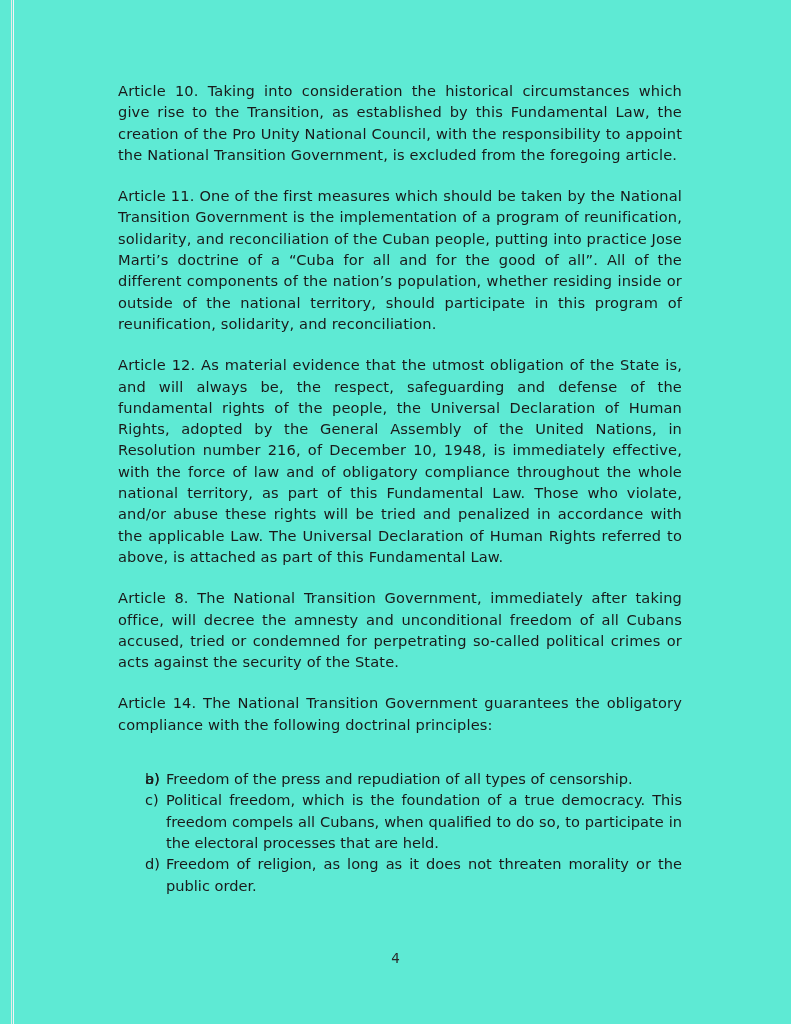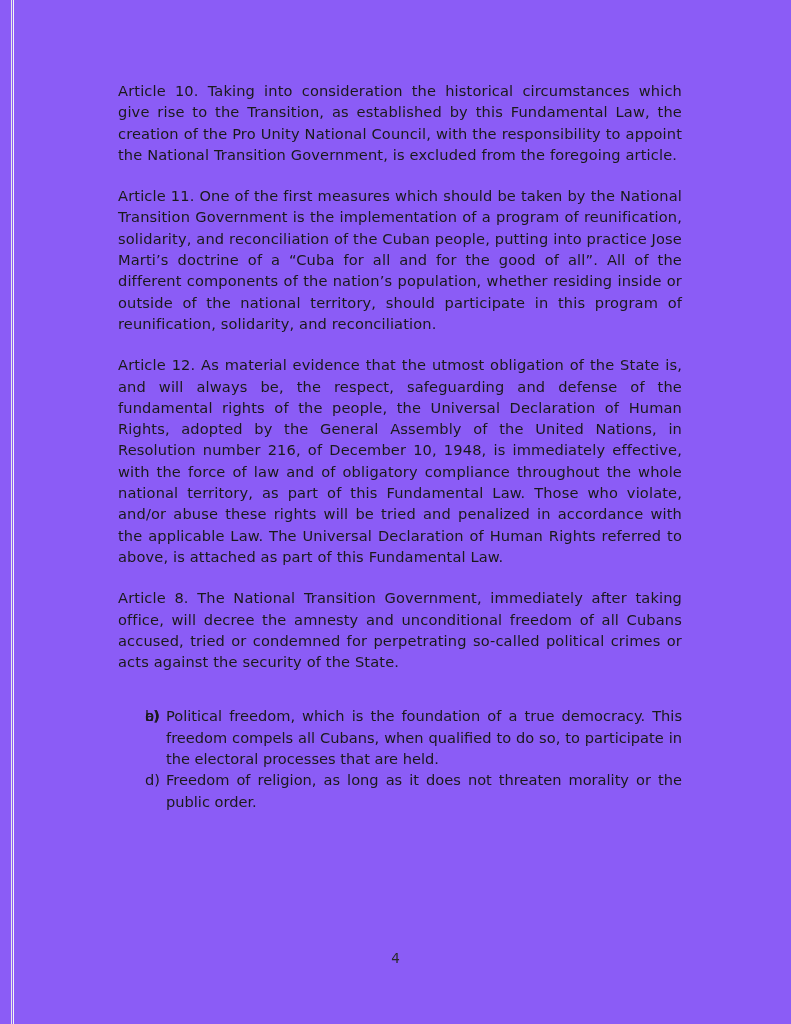--- a/index.html
+++ b/index.html
@@ -6,21 +6,21 @@
   html, body {
     margin: 0;
     padding: 0;
     background: #ffffff;
   }
 
   .page {
     position: relative;
     width: 791px;
     height: 1024px;
-    background: #8b5cf6;
+    background: #5eead4;
     overflow: hidden;
     font-family: "DejaVu Sans", sans-serif;
     color: #1a1a1a;
     -webkit-font-smoothing: none;
   }
 
   
   .scan-edge-left {
     position: absolute;
     left: 11px;
@@ -112,29 +112,31 @@
   <div class="text-block">
 
     <p class="para">Article 10. Taking into consideration the historical circumstances which give rise to the Transition, as established by this Fundamental Law, the creation of the Pro Unity National Council, with the responsibility to appoint the National Transition Government, is excluded from the foregoing article.</p>
 
     <p class="para">Article 11. One of the first measures which should be taken by the National Transition Government is the implementation of a program of reunification, solidarity, and reconciliation of the Cuban people, putting into practice Jose Marti’s doctrine of a “Cuba for all and for the good of all”.   All of the different components of the nation’s population, whether residing inside or outside of the national territory, should participate in this program of reunification, solidarity, and reconciliation.</p>
 
     <p class="para">Article 12. As material evidence that the utmost obligation of the State is, and will always be, the respect, safeguarding and defense of the fundamental rights of the people, the Universal Declaration of Human Rights, adopted by the General Assembly of the United Nations, in Resolution number 216, of December 10, 1948, is immediately effective, with the force of law and of obligatory compliance throughout the whole national territory, as part of this Fundamental Law. Those who violate, and/or abuse these rights will be tried and penalized in accordance with the applicable Law. The Universal Declaration of Human Rights referred to above, is attached as part of this Fundamental Law.</p>
 
     <p class="para">Article 8. The National Transition Government, immediately after taking office, will decree the amnesty and unconditional freedom of all Cubans accused, tried or condemned for perpetrating so-called political crimes or acts against the security of the State.</p>
 
+    <p class="para">Article 14. The National Transition Government guarantees the obligatory compliance with the following doctrinal principles:</p>
 
     <div class="list-spacer"></div>
 
     <ul class="principles-list">
       <li>
         <span class="marker">a)</span>
       </li>
       <li>
         <span class="marker">b)</span>
+        <span>Freedom of the press and repudiation of all types of censorship.</span>
       </li>
       <li>
         <span class="marker">c)</span>
         <span>Political freedom, which is the foundation of a true democracy. This freedom compels all Cubans, when qualified to do so, to participate in the electoral processes that are held.</span>
       </li>
       <li>
         <span class="marker">d)</span>
         <span>Freedom of religion, as long as it does not threaten morality or the public order.</span>
       </li>
     </ul>

